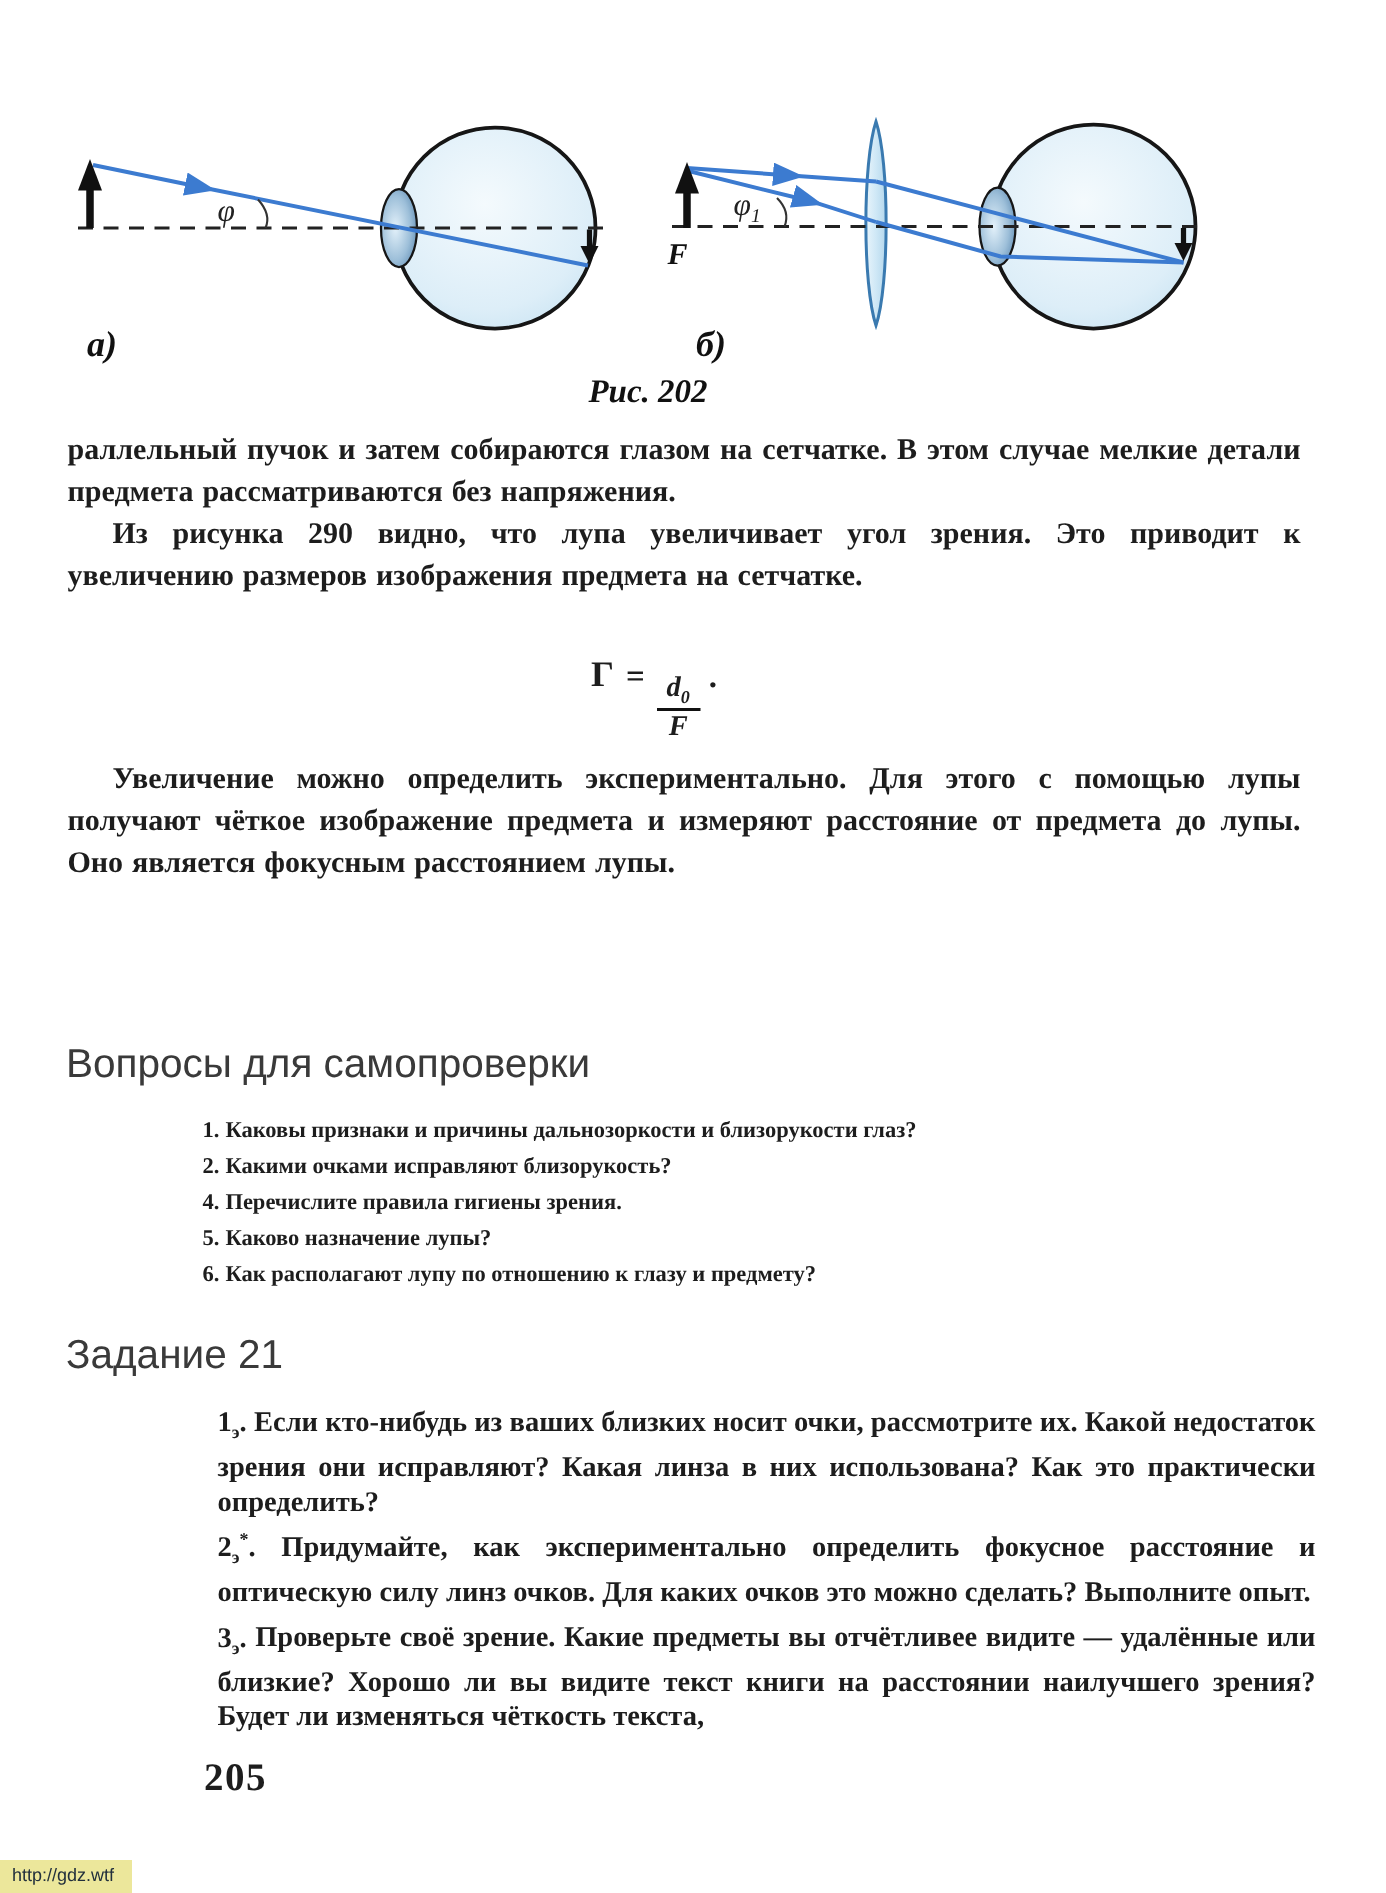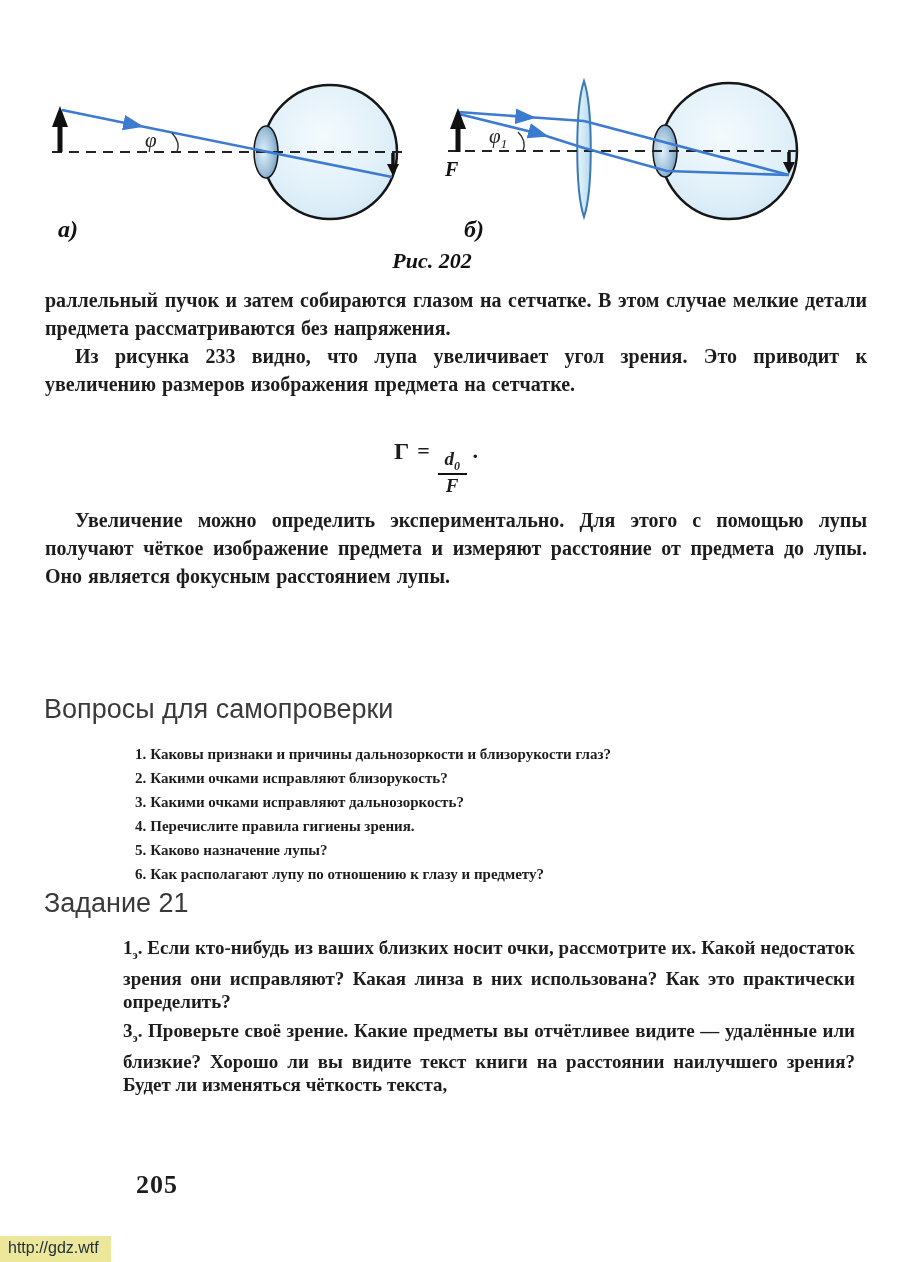--- a/index.html
+++ b/index.html
@@ -38,28 +38,28 @@
 
   .section-heading{position:absolute;margin:0;font-family:"Liberation Sans",sans-serif;
                    font-weight:400;font-size:27px;color:#3a3a3a;}
   .questions-heading{left:44px;top:694px;text-align:center;}
   .task-heading{left:44px;top:888px;}
 
   .questions{position:absolute;left:135px;top:744px;width:734px;}
   .q-row{font-size:15px;line-height:20px;margin-bottom:4px;font-weight:bold;}
   .q-num{margin-right:4px;}
 
-  .tasks{position:absolute;left:123px;top:932px;width:732px;}
+  .tasks{position:absolute;left:145px;top:932px;width:732px;}
   .task{font-size:19px;line-height:23px;font-weight:bold;text-align:justify;margin-bottom:2px;}
   .t-num sub{font-size:12px;}
   .t-num sup{font-size:12px;}
 
   .page-number{position:absolute;left:136px;top:1170px;font-size:26px;font-weight:bold;letter-spacing:1px;}
   .watermark{position:absolute;left:0;bottom:0;background:#ece79b;color:#22303c;
-             font-family:"Liberation Sans",sans-serif;font-size:16px;padding:3px 12px 5px 8px;}
+             font-family:"Liberation Sans",sans-serif;font-size:12px;padding:3px 12px 5px 8px;}
 </style>
 </head>
 <body>
 
 <div class="page">
 
   <svg class="figure-svg" width="924" height="285" viewBox="0 0 924 285">
     <defs>
       <radialGradient id="eyeGrad" cx="45%" cy="38%" r="75%">
         <stop offset="0%" stop-color="#f4fafd"></stop>
@@ -120,44 +120,44 @@
         <polygon class="objhead" points="789,174 783,162 795,162"></polygon>
       </g>
       <text class="sublabel" x="464" y="237">б)</text>
     </g>
 
     <text class="caption" x="432" y="268" text-anchor="middle">Рис. 202</text>
   </svg>
 
   <div class="content">
     <p class="body-p">раллельный пучок и затем собираются глазом на сетчатке. В этом случае мелкие детали предмета рассматриваются без напряжения.</p>
-    <p class="body-p indent">Из рисунка 233 видно, что лупа увеличивает угол зрения. Это приводит к увеличению размеров изображения предмета на сетчатке.</p>
+    <p class="body-p indent">Из рисунка 290 видно, что лупа увеличивает угол зрения. Это приводит к увеличению размеров изображения предмета на сетчатке.</p>
     <div class="formula">
       <span class="gamma">Γ</span>
       <span class="eq">=</span>
       <span class="frac">
         <span class="fnum var"><span>d</span><sub>0</sub></span>
         <span class="fden var">F</span>
       </span>
       <span>.</span>
     </div>
     <p class="body-p indent">Увеличение можно определить экспериментально. Для этого с помощью лупы получают чёткое изображение предмета и измеряют расстояние от предмета до лупы. Оно является фокусным расстоянием лупы.</p>
   </div>
 
   <h2 class="section-heading questions-heading">Вопросы для самопроверки</h2>
   <div class="questions" id="questions-list">
       <div class="q-row"><span class="q-num">1.</span><span class="q-text">Каковы признаки и причины дальнозоркости и близорукости глаз?</span></div>
       <div class="q-row"><span class="q-num">2.</span><span class="q-text">Какими очками исправляют близорукость?</span></div>
-      <div class="q-row"><span class="q-num">3.</span><span class="q-text">Какими очками исправляют дальнозоркость?</span></div>
       <div class="q-row"><span class="q-num">4.</span><span class="q-text">Перечислите правила гигиены зрения.</span></div>
       <div class="q-row"><span class="q-num">5.</span><span class="q-text">Каково назначение лупы?</span></div>
       <div class="q-row"><span class="q-num">6.</span><span class="q-text">Как располагают лупу по отношению к глазу и предмету?</span></div>
     </div>
 
   <h2 class="section-heading task-heading">Задание 21</h2>
   <div class="tasks" id="tasks-list">
       <div class="task"><span class="t-num"><span>1</span><sub>э</sub><sup></sup><span>.</span></span> <span class="t-text">Если кто-нибудь из ваших близких носит очки, рассмотрите их. Какой недостаток зрения они исправляют? Какая линза в них использована? Как это практически определить?</span></div>
+      <div class="task"><span class="t-num"><span>2</span><sub>э</sub><sup>*</sup><span>.</span></span> <span class="t-text">Придумайте, как экспериментально определить фокусное расстояние и оптическую силу линз очков. Для каких очков это можно сделать? Выполните опыт.</span></div>
       <div class="task"><span class="t-num"><span>3</span><sub>э</sub><sup></sup><span>.</span></span> <span class="t-text">Проверьте своё зрение. Какие предметы вы отчётливее видите — удалённые или близкие? Хорошо ли вы видите текст книги на расстоянии наилучшего зрения? Будет ли изменяться чёткость текста,</span></div>
     </div>
 
   <div class="page-number">205</div>
   <div class="watermark">http://gdz.wtf</div>
 </div>
 
 </body></html>

